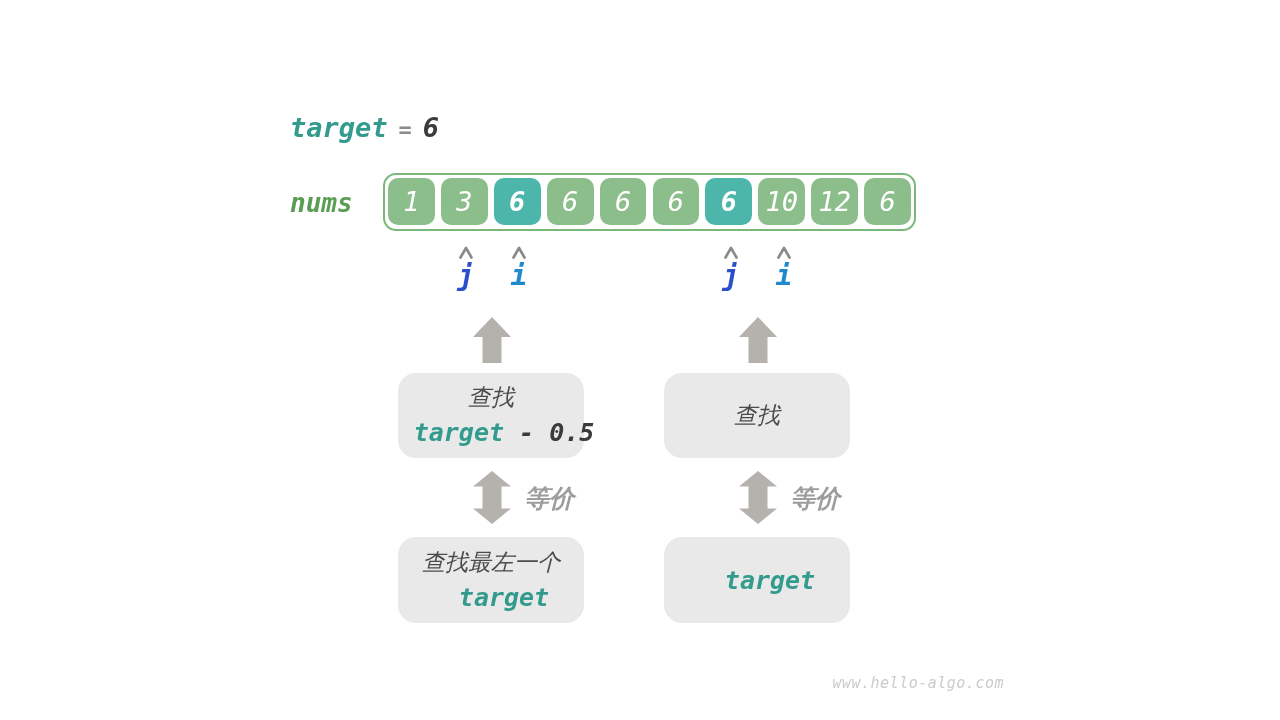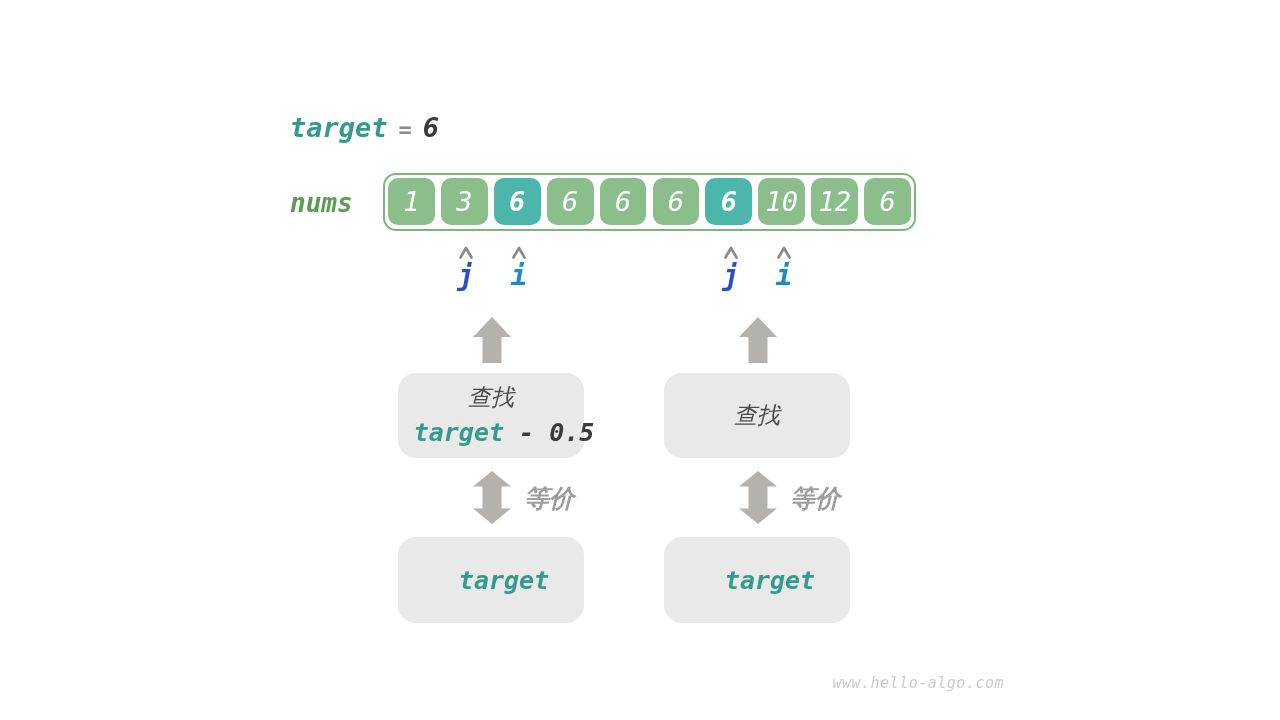--- a/index.html
+++ b/index.html
@@ -158,20 +158,21 @@
     <div class="gbox-l1">查找</div>
     <div class="gbox-l2 mono"><span class="expr-var">target</span><span class="expr-op"> - 0.5</span></div>
   </div>
 
   <svg class="abs arrow-icon" style="left:473px; top:471px" width="38" height="53" viewBox="0 0 38 53">
     <polygon points="19,0 38,15.5 28.5,15.5 28.5,37.5 38,37.5 19,53 0,37.5 9.5,37.5 9.5,15.5 0,15.5" fill="currentColor"></polygon>
   </svg>
   <div class="abs equiv-label" style="left:524px; top:482px">等价</div>
 
   <div class="abs gbox tall" style="left:398px; top:537px">
+    <div class="gbox-l1">查找最左一个</div>
     <div class="gbox-l2 mono teal-expr">target</div>
   </div>
 
   <svg class="abs arrow-icon" style="left:739px; top:317px" width="38" height="46" viewBox="0 0 38 46">
     <polygon points="19,0 38,20 28.5,20 28.5,46 9.5,46 9.5,20 0,20" fill="currentColor"></polygon>
   </svg>
 
   <div class="abs gbox" style="left:664px; top:373px">
     <div class="gbox-l1">查找</div>
   </div>

